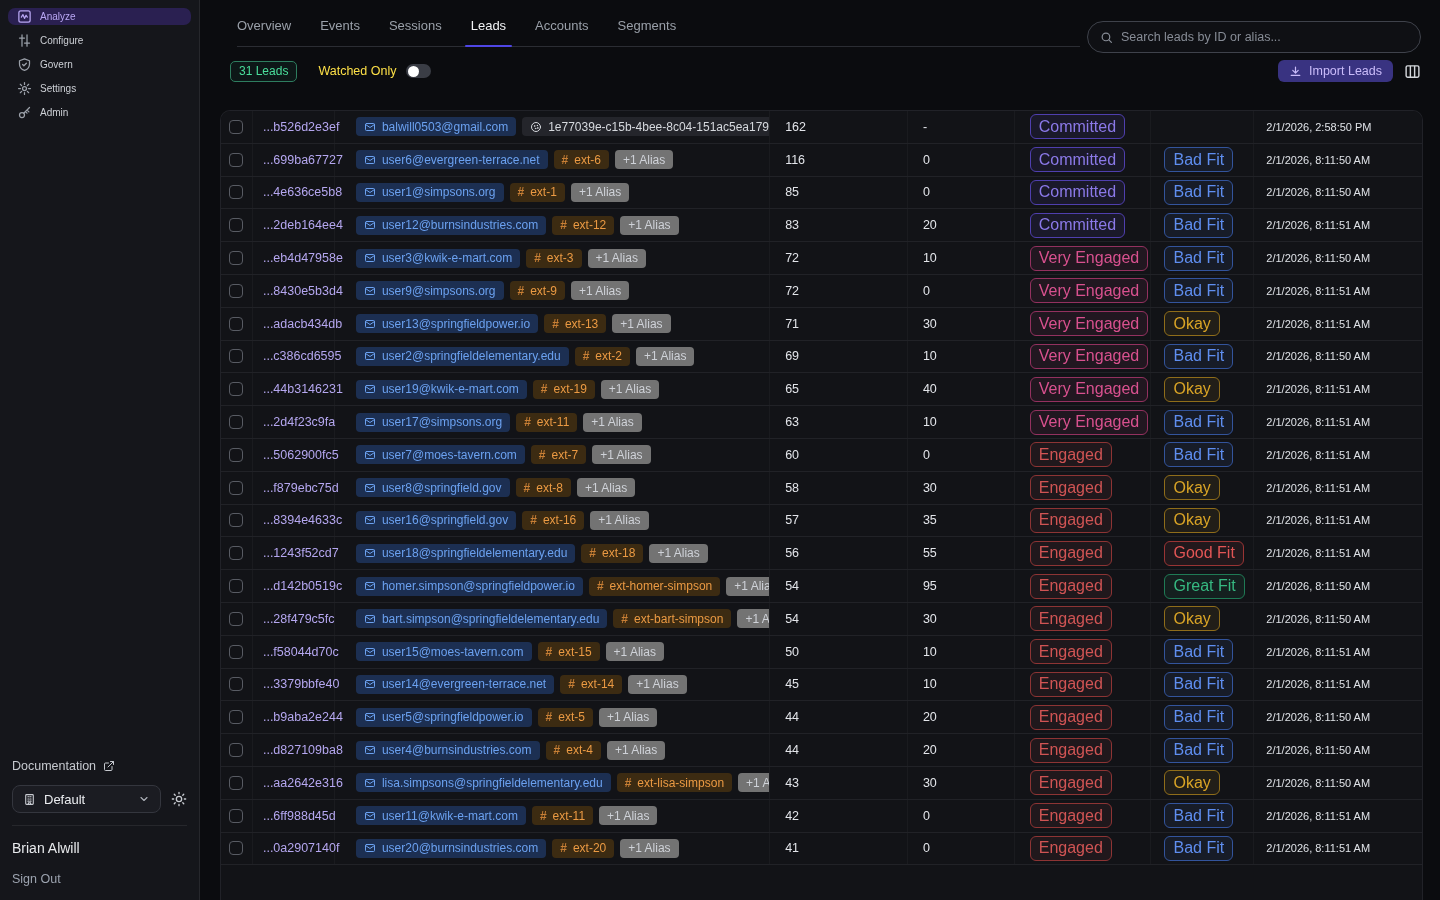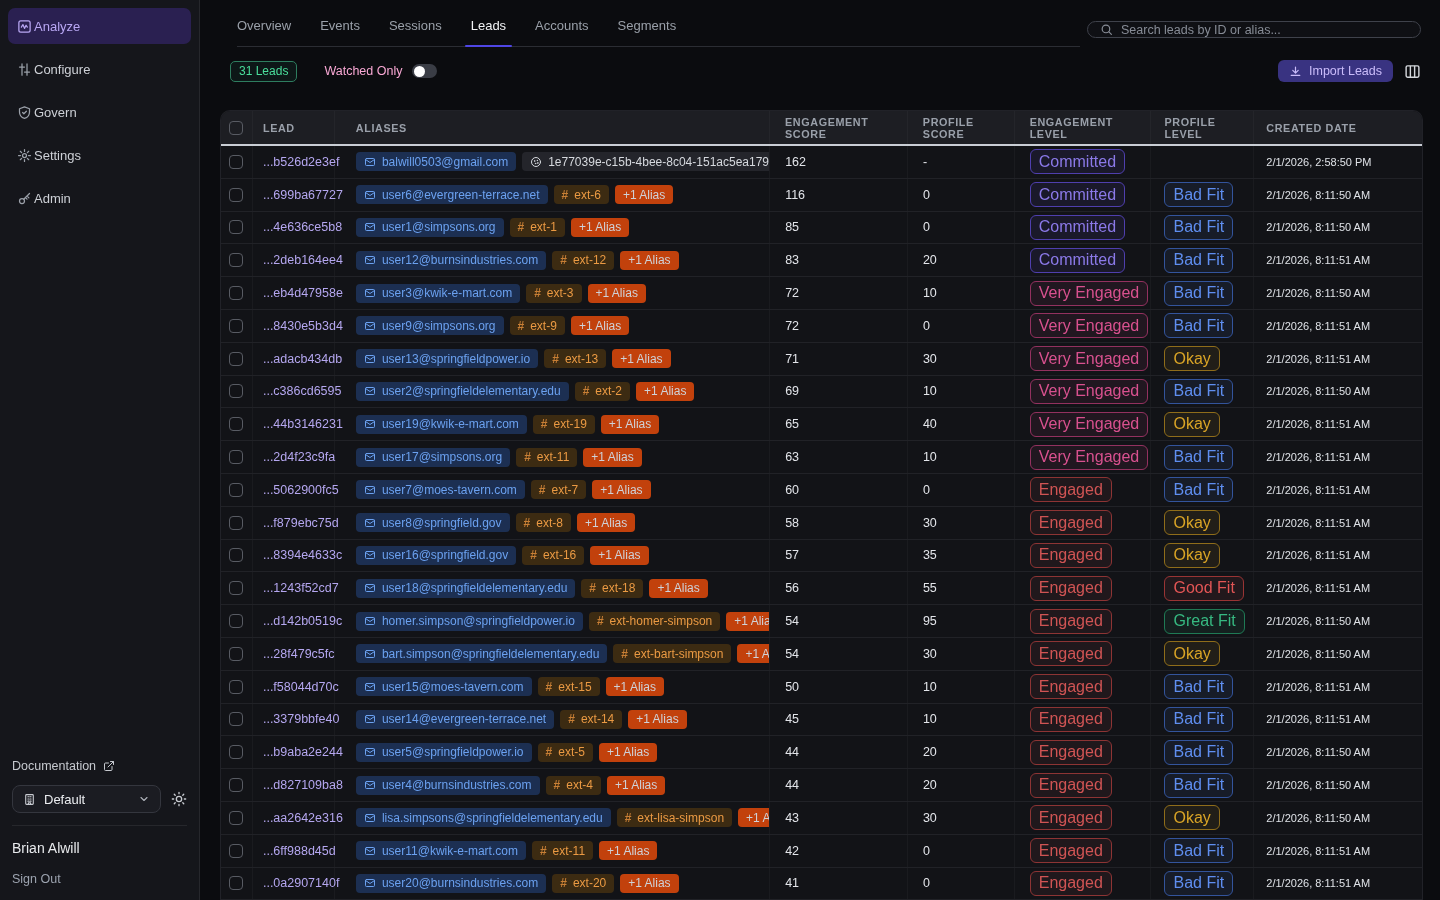--- a/index.html
+++ b/index.html
@@ -6,22 +6,22 @@
   html,body { width:1440px; height:900px; overflow:hidden; background:#0b0c0f;
     font-family:"Liberation Sans","DejaVu Sans",sans-serif; color:#e5e7eb; }
 
   
   .sidebar { position:fixed; left:0; top:0; width:200px; height:900px; background:#15161b;
     border-right:1px solid #26272c; z-index:5; }
   .logo-row { display:flex; align-items:center; gap:9px; padding:13px 12px 10px 12px; }
   .logo-mark { width:24px; height:24px; display:flex; align-items:center; justify-content:center; }
   .logo-name { font-size:16.5px; font-weight:bold; color:#f4f5f7; letter-spacing:.2px; }
   .nav { padding:8px 8px; display:flex; flex-direction:column; gap:7px; }
-  .nav-item { display:flex; align-items:center; gap:2px; height:36px; padding:0 9px;
-    border-radius:7px; font-size:13px; color:#cdd0d6; cursor:pointer; }
+  .nav-item { display:flex; align-items:center; gap:8px; height:17px; padding:0 9px;
+    border-radius:7px; font-size:10px; color:#cdd0d6; cursor:pointer; }
   .nav-item svg { flex:0 0 auto; color:#9ba0a9; }
   .nav-item.active { background:#2a2051; color:#b9a7f4; }
   .nav-item.active svg { color:#b9a7f4; }
 
   .side-footer { position:absolute; left:0; bottom:0; width:100%; padding:0 12px 14px 12px; }
   .doc-link { display:flex; align-items:center; gap:7px; font-size:12.5px; color:#c6c9cf; padding:6px 0 12px 0; cursor:pointer; }
   .env-row { display:flex; align-items:center; gap:10px; }
   .env-select { flex:1; display:flex; align-items:center; gap:8px; background:#1b1c22;
     border:1px solid #34363e; border-radius:8px; height:28px; padding:0 10px; cursor:pointer; }
   .env-select .lbl { flex:1; font-size:13px; color:#eceef1; }
@@ -37,32 +37,32 @@
   
   .main { position:fixed; left:200px; top:0; width:1240px; height:900px; }
 
   .tabs-row { position:absolute; left:37px; top:0; width:843px; height:47px;
     display:flex; align-items:flex-end; gap:29px; border-bottom:1px solid #2b2d33; }
   .tab { font-size:13px; color:#9aa0a9; padding-bottom:13px; position:relative; cursor:pointer; }
   .tab.active { color:#f2f3f5; font-weight:500; }
   .tab.active::after { content:""; position:absolute; left:-6px; right:-6px; bottom:-1px;
     height:2.5px; background:#4f46e5; border-radius:2px; }
 
-  .search-wrap { position:absolute; right:19px; top:21px; width:334px; height:17px;
+  .search-wrap { position:absolute; right:19px; top:21px; width:334px; height:32px;
     border:1px solid #3f424b; border-radius:999px; background:#0f1014;
     display:flex; align-items:center; gap:8px; padding:0 12px; }
   .search-wrap input { flex:1; background:transparent; border:none; outline:none;
     font-size:12.5px; color:#d6d9de; font-family:inherit; }
   .search-wrap input::placeholder { color:#878c96; }
 
   .toolbar { position:absolute; left:30px; right:19px; top:60px; height:22px;
     display:flex; align-items:center; }
   .count-badge { border:1px solid #2e7d5f; color:#4ade9b; background:rgba(52,211,153,.06);
     font-size:12px; border-radius:5px; padding:2.5px 8px; }
-  .watched { margin-left:27px; font-size:12.5px; color:#f9a8d4; }
+  .watched { margin-left:21px; font-size:12.5px; color:#fde047; }
   .toggle { margin-left:10px; width:25px; height:14px; background:#3a3d45; border-radius:999px;
     position:relative; cursor:pointer; }
   .toggle .knob { position:absolute; left:1.5px; top:1.5px; width:11px; height:11px;
     background:#ffffff; border-radius:50%; }
   .toolbar-spacer { flex:1; }
   .import-btn { display:flex; align-items:center; gap:7px; background:#393381; color:#cabcfa;
     font-size:12.5px; border:none; border-radius:6px; padding:4px 11px; cursor:pointer; font-family:inherit; }
   .cols-btn { margin-left:11px; color:#d4d7dc; display:flex; cursor:pointer; }
 
   
@@ -90,21 +90,21 @@
   .lead-id { font-size:12.5px; color:#b5a7f0; cursor:pointer; white-space:nowrap; }
   .score { font-size:12.5px; color:#e3e5ea; }
   .date { font-size:11px; color:#dfe2e7; white-space:nowrap; }
 
   .chip { display:inline-flex; align-items:center; gap:6px; border-radius:4px;
     padding:2.5px 8px; font-size:12px; white-space:nowrap; cursor:pointer; }
   .chip-email { background:#1c2f52; color:#6ba1f0; }
   .chip-anon  { background:#24252b; color:#d6d9de; }
   .chip-ext   { background:#3c2b12; color:#eb9a43; }
   .chip-ext .hash { color:#c87f35; font-weight:bold; }
-  .chip-more  { background:#c2410c; color:#cfd2d8; }
+  .chip-more  { background:#737373; color:#cfd2d8; }
 
   .badge { display:inline-block; border:1px solid; border-radius:6px; padding:2.5px 8px;
     font-size:16px; white-space:nowrap; cursor:default; }
 </style>
 </head>
 <body>
 
 <div class="sidebar">
 
   <div class="nav">
@@ -215,32 +215,20 @@
     <span class="cols-btn">
       <svg width="17" height="17" viewBox="0 0 24 24" fill="none" stroke="currentColor" stroke-width="2">
           <rect x="3" y="4" width="18" height="16" rx="2"></rect>
           <line x1="9" y1="4" x2="9" y2="20"></line>
           <line x1="15" y1="4" x2="15" y2="20"></line>
         </svg>
     </span>
   </div>
 
   <div class="table">
-    <div class="thead">
-      <div class="cell c-check">
-          <span class="checkbox"></span>
-        </div>
-      <div class="cell c-lead hcell">LEAD</div>
-      <div class="cell c-alias hcell">ALIASES</div>
-      <div class="cell c-escore hcell">ENGAGEMENT SCORE</div>
-      <div class="cell c-pscore hcell">PROFILE SCORE</div>
-      <div class="cell c-elevel hcell">ENGAGEMENT LEVEL</div>
-      <div class="cell c-plevel hcell">PROFILE LEVEL</div>
-      <div class="cell c-date hcell">CREATED DATE</div>
-    </div>
     <div id="rows">
   <div class="row">
     <div class="cell c-check">
             <span class="checkbox"></span>
           </div>
     <div class="cell c-lead">
             <span class="lead-id">...b526d2e3ef</span>
           </div>
     <div class="cell c-alias">
       <span class="chip chip-email">

